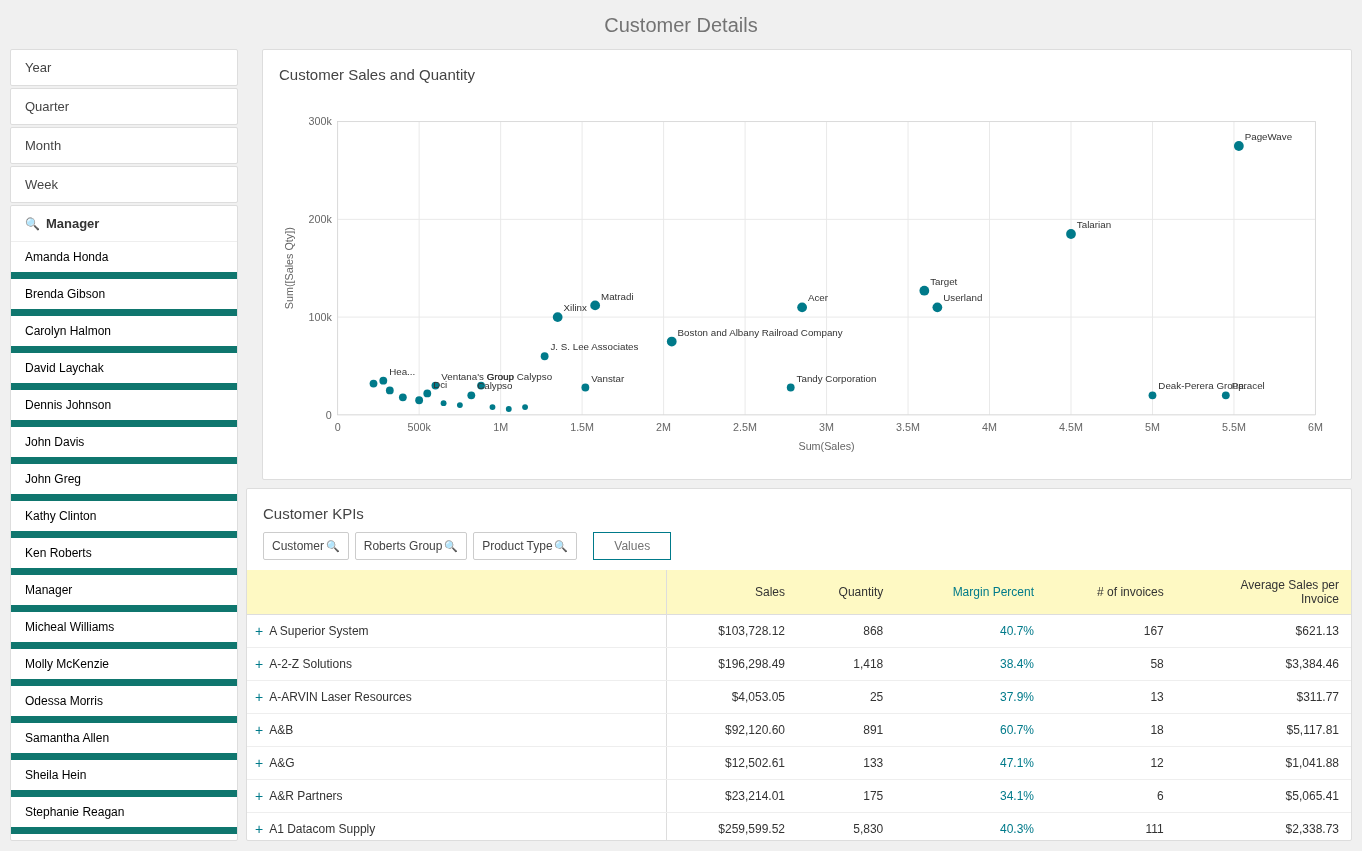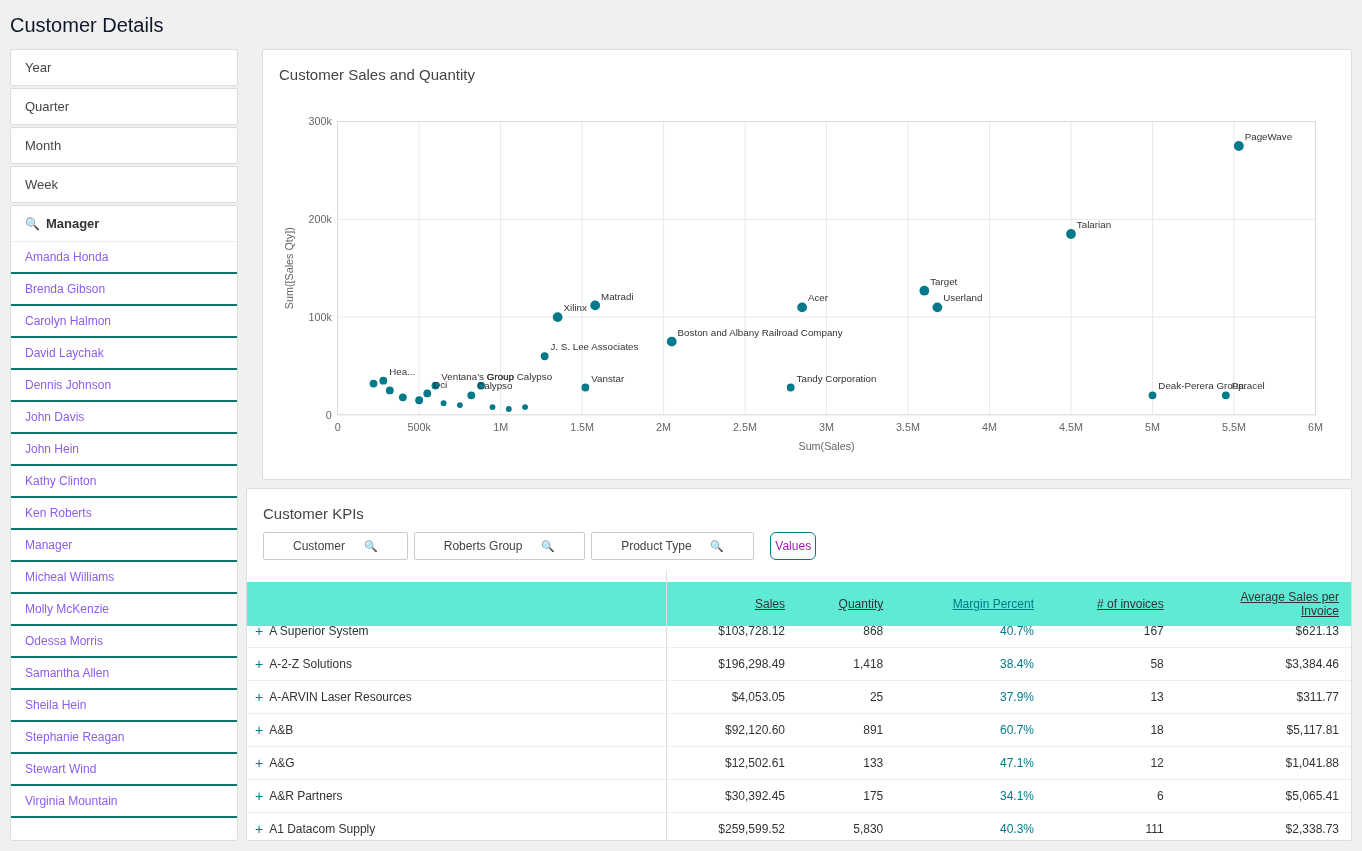--- a/index.html
+++ b/index.html
@@ -1,58 +1,58 @@
 <!DOCTYPE html>
 <html><head>
   <meta charset="utf-8">
   <style>
     * { box-sizing: border-box; margin: 0; padding: 0; }
     body { font-family: Arial, sans-serif; background: #f0f0f0; font-size: 13px; color: #333; }
 
     .app-container { display: flex; flex-direction: column; height: 851px; width: 1362px; background: #f0f0f0; padding: 10px; gap: 8px; }
 
-    .page-title { font-size: 20px; font-weight: 300; color: #0f172a; padding: 4px 0; }
+    .page-title { font-size: 20px; font-weight: 300; color: #737373; padding: 4px 0; text-align: center; }
 
     .main-layout { display: flex; flex: 1; gap: 8px; overflow: hidden; }
 
     
     .sidebar { width: 228px; display: flex; flex-direction: column; gap: 2px; background: #f0f0f0; flex-shrink: 0; }
 
     .filter-item { background: #fff; border: 1px solid #ddd; padding: 10px 14px; cursor: pointer; font-size: 13px; color: #444; border-radius: 2px; }
 
     .manager-section { background: #fff; border: 1px solid #ddd; flex: 1; overflow: hidden; display: flex; flex-direction: column; border-radius: 2px; }
     .manager-header { padding: 10px 14px; font-weight: bold; display: flex; align-items: center; gap: 6px; border-bottom: 1px solid #eee; }
     .manager-icon { color: #666; font-size: 12px; }
     .manager-list { flex: 1; overflow-y: auto; }
-    .manager-list-item { padding: 8px 14px; cursor: pointer; color: #8b5cf6; border-bottom: 2px solid #0f766e; font-size: 12px; }
+    .manager-list-item { padding: 8px 14px; cursor: pointer; color: #000000; border-bottom: 7px solid #0f766e; font-size: 12px; }
 
     
     .right-panel { flex: 1; display: flex; flex-direction: column; gap: 8px; overflow: hidden; }
 
     
     .chart-panel { background: #fff; border: 1px solid #ddd; padding: 16px; border-radius: 2px; flex: 0 0 430px; margin-left: 16px; }
     .chart-title { font-size: 15px; font-weight: 500; color: #444; margin-bottom: 10px; }
 
     .scatter-container { position: relative; width: 100%; height: 370px; }
     .scatter-svg { width: 100%; height: 100%; }
 
     
     .kpi-panel { background: #fff; border: 1px solid #ddd; padding: 0; border-radius: 2px; flex: 1; overflow: hidden; display: flex; flex-direction: column; }
     .kpi-header { padding: 16px 16px 10px; }
     .kpi-title { font-size: 15px; font-weight: 500; color: #444; margin-bottom: 10px; }
 
     .kpi-filters { display: flex; gap: 6px; align-items: center; }
-    .filter-btn { border: 1px solid #ccc; background: #fff; padding: 6px 29px; border-radius: 2px; cursor: pointer; display: flex; align-items: center; gap: 19px; font-size: 12px; color: #444; }
+    .filter-btn { border: 1px solid #ccc; background: #fff; padding: 6px 8px; border-radius: 2px; cursor: pointer; display: flex; align-items: center; gap: 2px; font-size: 12px; color: #444; }
     .filter-btn .search-icon { color: #888; font-size: 11px; }
 
-    .values-btn { border: 1px solid #007A8A; background: #fff; padding: 6px 4px; border-radius: 6px; cursor: pointer; font-size: 12px; color: #a21caf; margin-left: 10px; }
+    .values-btn { border: 1px solid #007A8A; background: #fff; padding: 6px 20px; border-radius: 0; cursor: pointer; font-size: 12px; color: #737373; margin-left: 10px; }
 
     .kpi-table-wrapper { flex: 1; overflow-y: auto; }
     .kpi-table { width: 100%; border-collapse: collapse; }
-    .kpi-table th { padding: 8px 12px; text-align: right; font-weight: 400; color: #333; font-size: 12px; border-bottom: 1px solid #ddd; background: #5eead4; position: sticky; top: 12px; z-index: 2; text-decoration: underline; }
+    .kpi-table th { padding: 8px 12px; text-align: right; font-weight: 400; color: #333; font-size: 12px; border-bottom: 1px solid #ddd; background: #fef9c3; position: sticky; top: 0; z-index: 2; }
     .kpi-table th.left { text-align: left; }
     .kpi-table th.teal { color: #007A8A; text-align: right; }
 
     .kpi-table td { padding: 8px 12px; text-align: right; font-size: 12px; color: #333; border-bottom: 1px solid #eee; }
     .kpi-table tr td:first-child { padding-left: 8px; }
 
     .plus-icon { color: #007A8A; font-size: 14px; cursor: pointer; }
 
     
     .dot { fill: #007A8A; }
@@ -80,21 +80,21 @@
           <span class="manager-icon">🔍</span>
           <span>Manager</span>
         </div>
         <div class="manager-list" id="manager-list">
             <div class="manager-list-item">Amanda Honda</div>
             <div class="manager-list-item">Brenda Gibson</div>
             <div class="manager-list-item">Carolyn Halmon</div>
             <div class="manager-list-item">David Laychak</div>
             <div class="manager-list-item">Dennis Johnson</div>
             <div class="manager-list-item">John Davis</div>
-            <div class="manager-list-item">John Hein</div>
+            <div class="manager-list-item">John Greg</div>
             <div class="manager-list-item">Kathy Clinton</div>
             <div class="manager-list-item">Ken Roberts</div>
             <div class="manager-list-item">Manager</div>
             <div class="manager-list-item">Micheal Williams</div>
             <div class="manager-list-item">Molly McKenzie</div>
             <div class="manager-list-item">Odessa Morris</div>
             <div class="manager-list-item">Samantha Allen</div>
             <div class="manager-list-item">Sheila Hein</div>
             <div class="manager-list-item">Stephanie Reagan</div>
             <div class="manager-list-item">Stewart Wind</div>
@@ -295,21 +295,21 @@
     <td>12</td>
     <td>$1,041.88</td>
   </tr>
                 <tr>
     <td style="border-right:1px solid #ddd;padding-left:8px;">
       <span class="customer-name" style="display:flex;align-items:center;gap:6px;">
         <span class="plus-icon">+</span>
         <span>A&amp;R Partners</span>
       </span>
     </td>
-    <td>$30,392.45</td>
+    <td>$23,214.01</td>
     <td>175</td>
     <td style="color:#007A8A;">34.1%</td>
     <td>6</td>
     <td>$5,065.41</td>
   </tr>
                 <tr>
     <td style="border-right:1px solid #ddd;padding-left:8px;">
       <span class="customer-name" style="display:flex;align-items:center;gap:6px;">
         <span class="plus-icon">+</span>
         <span>A1 Datacom Supply</span>

